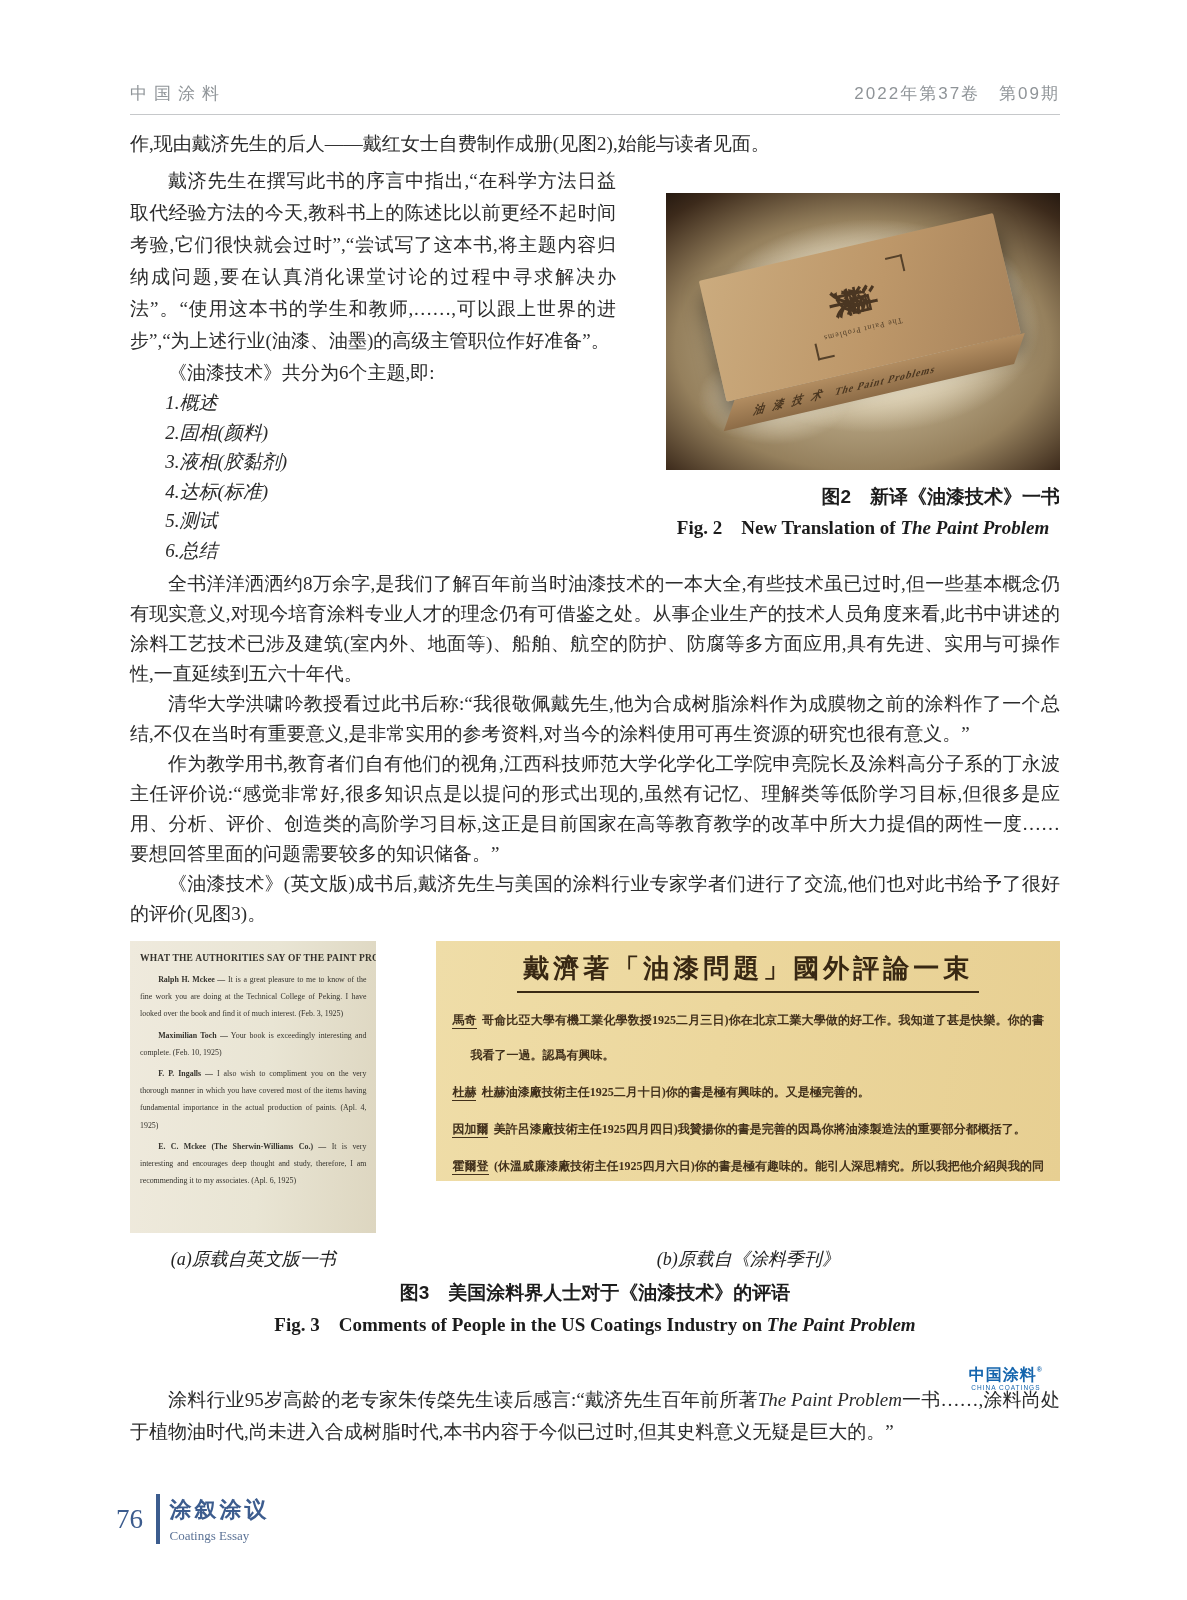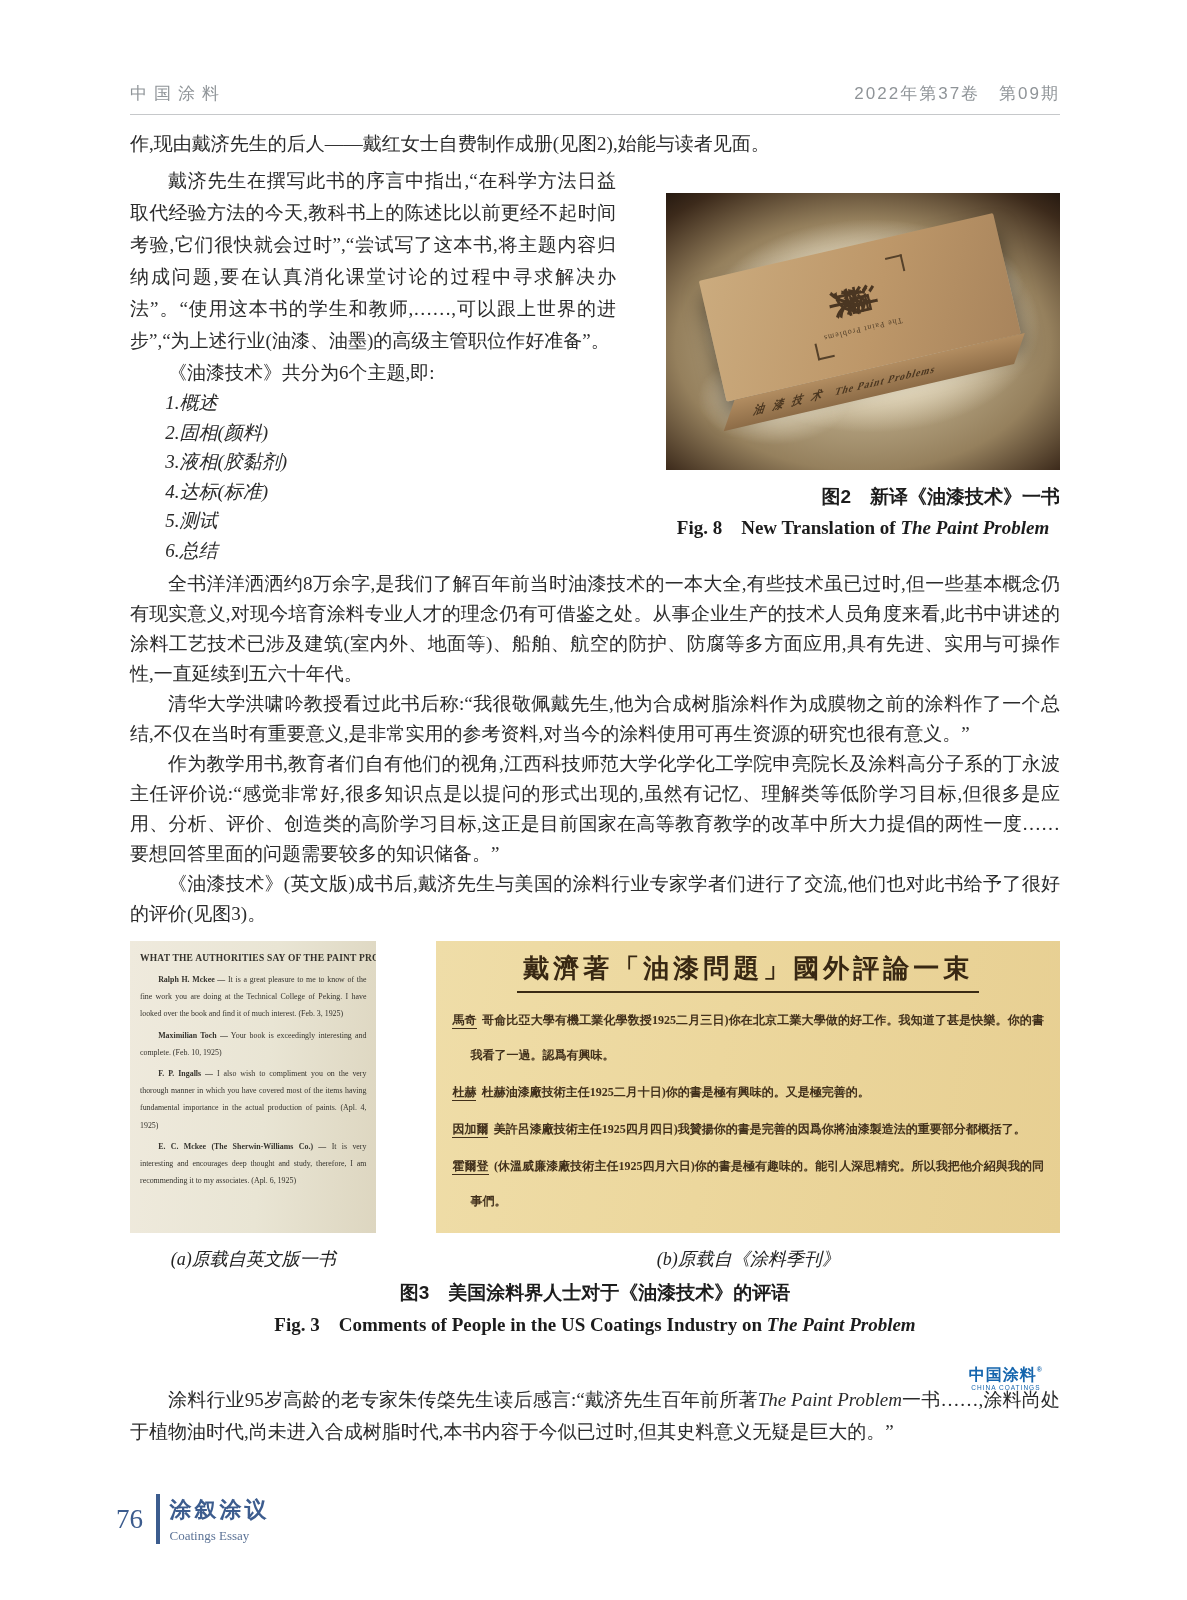--- a/index.html
+++ b/index.html
@@ -70,21 +70,21 @@
 
   
   .fig3-row { margin-top:12px; display:flex; gap:60px; }
   .clip-en { width:247px; height:292px; overflow:hidden; padding:12px 10px;
     background:linear-gradient(95deg,#efeadd 0%, #e9e5d4 55%, #ddd6c0 100%);
     color:#34322c; font-family:"Liberation Serif", serif; }
   .clip-en-title { font-size:9.5px; font-weight:bold; letter-spacing:.2px; margin-bottom:8px; white-space:nowrap; }
   .clip-en p { font-size:7.9px; line-height:17.2px; text-align:justify; text-indent:2.3em; margin-bottom:4px; }
   .clip-en b { font-weight:bold; }
 
-  .clip-cn { width:625px; height:292px; overflow:hidden; padding:10px 16px 8px;
+  .clip-cn { width:625px; height:240px; overflow:hidden; padding:10px 16px 8px;
     background:linear-gradient(100deg,#efdda8 0%, #ecd79d 45%, #e7cf92 100%);
     color:#41301b; font-family:"Liberation Serif", serif; font-weight:bold; }
   .clip-cn-titlewrap { text-align:center; margin-bottom:10px; }
   .clip-cn-title { display:inline-block; font-size:26px; letter-spacing:4px;
     border-bottom:2.5px solid #3a2a14; padding:0 6px 5px; color:#382813; }
   .clip-cn p { font-size:12px; line-height:35px; padding-left:1.5em; text-indent:-1.5em;
     margin-bottom:2px; text-align:justify; }
   .clip-cn .entry-name { border-bottom:1.5px solid #41301b; padding-bottom:1px; margin-right:.45em; }
 
   .subcaption-row { margin-top:14px; display:flex; gap:60px; }
@@ -156,21 +156,21 @@
               </div>
             </div>
           </div>
           <div class="book-side">
             <span class="spine-text">油 漆 技 术</span>
             <span class="spine-text" style="letter-spacing:1px; font-size:10px;">The Paint Problems</span>
           </div>
         </div>
       </div>
       <div class="fig-caption-cn">图2　新译《油漆技术》一书</div>
-      <div class="fig-caption-en"><span>Fig. 8　New Translation of </span><i>The Paint Problem</i></div>
+      <div class="fig-caption-en"><span>Fig. 2　New Translation of </span><i>The Paint Problem</i></div>
     </div>
   </div>
 
   <div class="body-paragraphs">
 
   <p>全书洋洋洒洒约8万余字,是我们了解百年前当时油漆技术的一本大全,有些技术虽已过时,但一些基本概念仍有现实意义,对现今培育涂料专业人才的理念仍有可借鉴之处。从事企业生产的技术人员角度来看,此书中讲述的涂料工艺技术已涉及建筑(室内外、地面等)、船舶、航空的防护、防腐等多方面应用,具有先进、实用与可操作性,一直延续到五六十年代。</p>
       <p>清华大学洪啸吟教授看过此书后称:“我很敬佩戴先生,他为合成树脂涂料作为成膜物之前的涂料作了一个总结,不仅在当时有重要意义,是非常实用的参考资料,对当今的涂料使用可再生资源的研究也很有意义。”</p>
       <p>作为教学用书,教育者们自有他们的视角,江西科技师范大学化学化工学院申亮院长及涂料高分子系的丁永波主任评价说:“感觉非常好,很多知识点是以提问的形式出现的,虽然有记忆、理解类等低阶学习目标,但很多是应用、分析、评价、创造类的高阶学习目标,这正是目前国家在高等教育教学的改革中所大力提倡的两性一度……要想回答里面的问题需要较多的知识储备。”</p>
       <p>《油漆技术》(英文版)成书后,戴济先生与美国的涂料行业专家学者们进行了交流,他们也对此书给予了很好的评价(见图3)。</p>
     </div>

